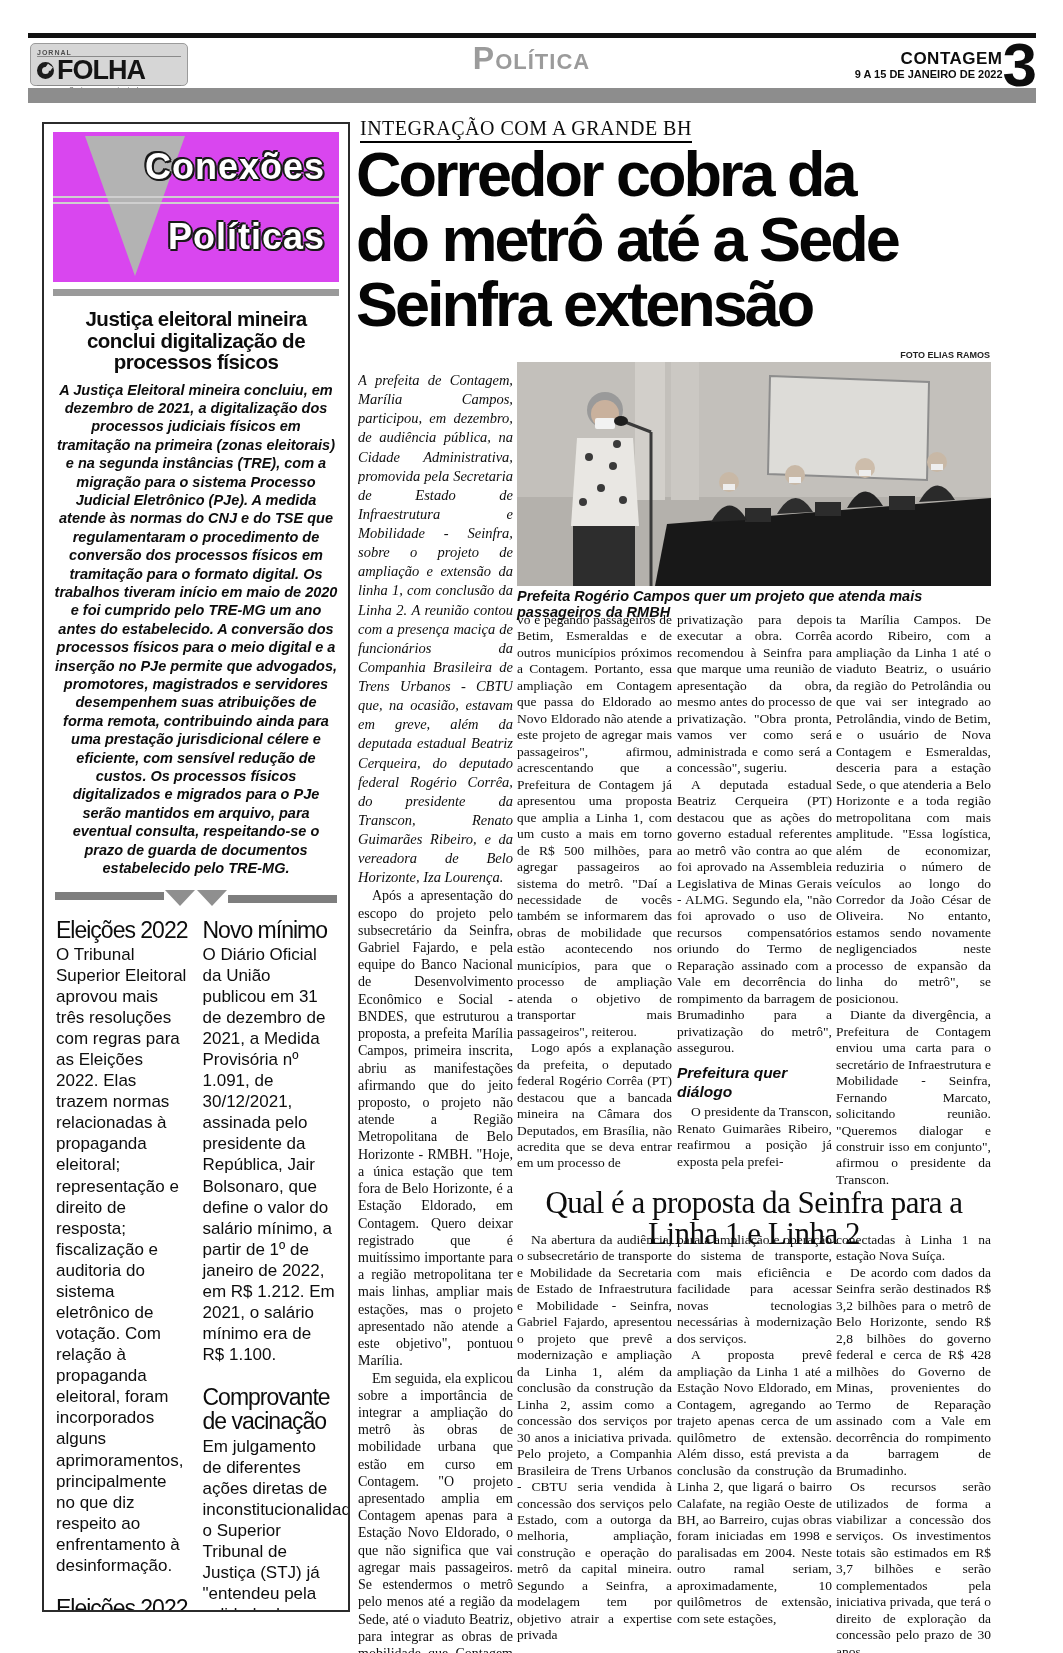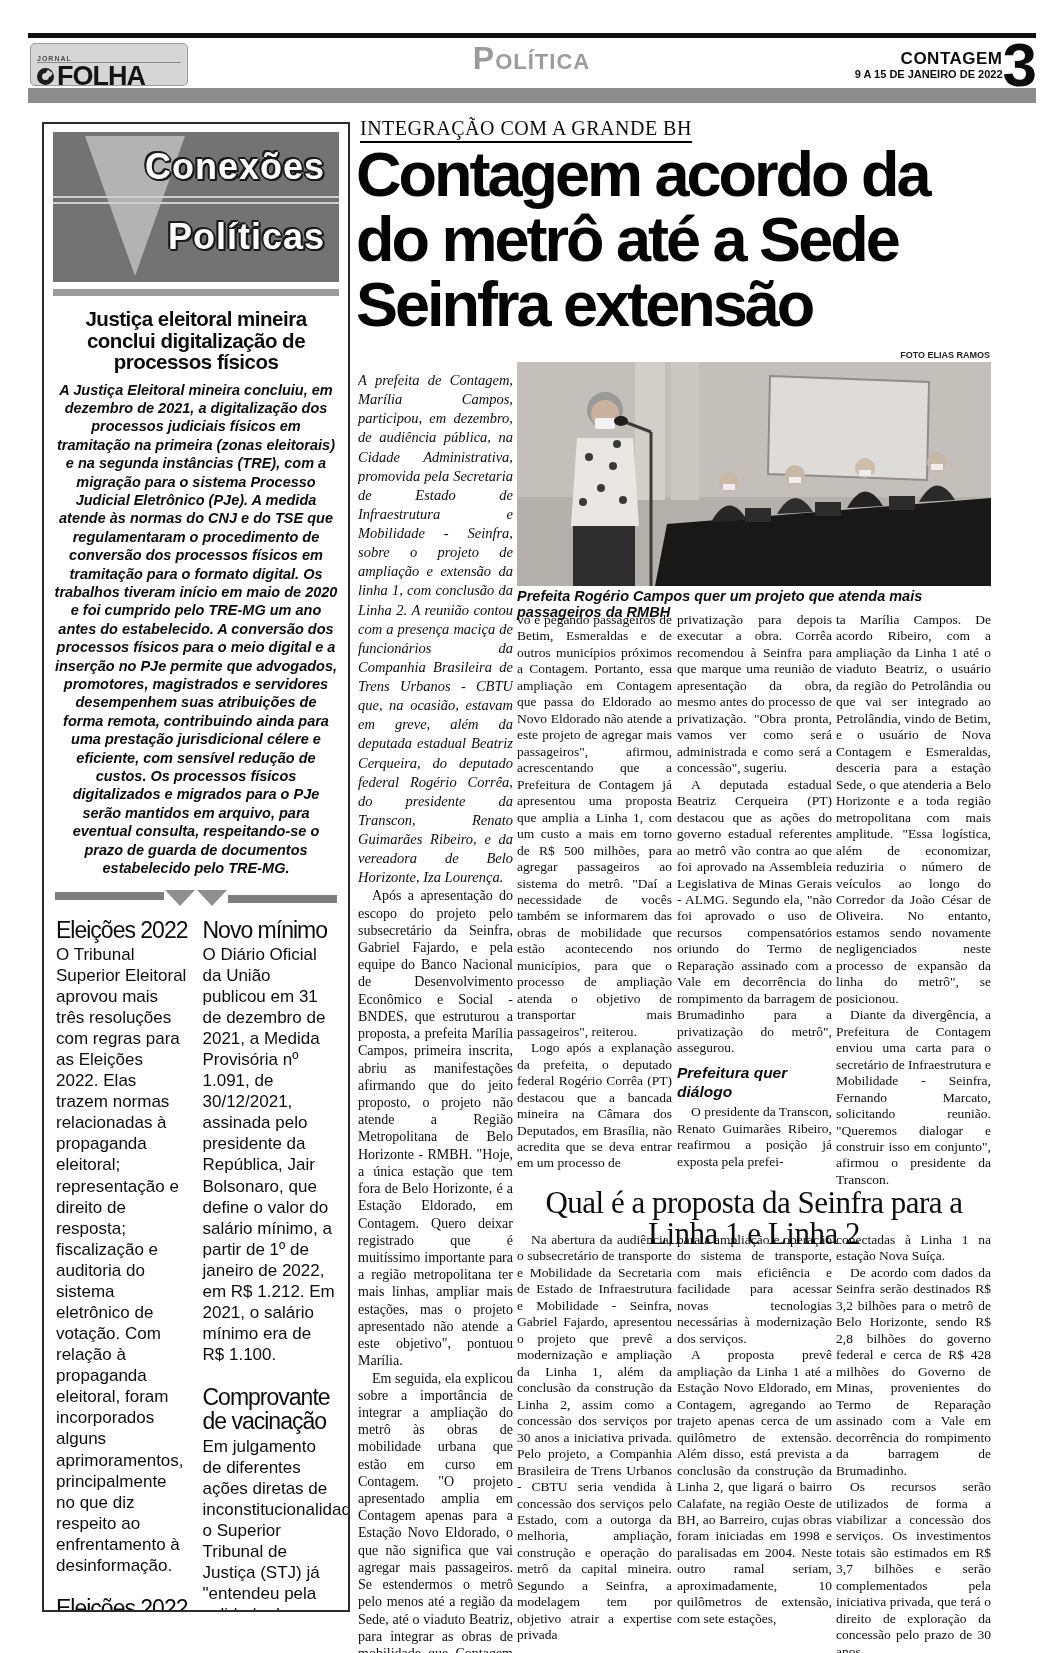--- a/index.html
+++ b/index.html
@@ -4,21 +4,21 @@
 <style>
   html,body{margin:0;padding:0;background:#ffffff;}
   body{width:1063px;height:1653px;position:relative;overflow:hidden;
        font-family:"Liberation Serif",serif;color:#0d0d0d;}
   .abs{position:absolute;}
 
   
   .top-rule{left:28px;top:33px;width:1008px;height:5px;background:#111;}
   .mast-bar{left:28px;top:88px;width:1008px;height:15px;background:#8d8d8d;}
   .logo-box{left:30px;top:43px;width:158px;height:43px;background:#d6d6d6;
-            border:1px solid #9b9b9b;border-radius:5px;padding:11px 6px;box-sizing:border-box;
+            border:1px solid #9b9b9b;border-radius:5px;padding:5px 6px;box-sizing:border-box;
             font-family:"Liberation Sans",sans-serif;}
   .logo-jornal{font-size:7px;font-weight:700;color:#4d4d4d;letter-spacing:1px;
                border-bottom:1px solid #8a8a8a;display:block;width:100%;}
   .logo-row{display:flex;align-items:center;gap:3px;margin-top:0px;}
   .ring{width:17px;height:17px;border:5px solid #1c1c1c;border-radius:50%;
         box-sizing:border-box;position:relative;background:#d6d6d6;}
   .ring::after{content:"";position:absolute;right:-3px;top:-2px;width:6px;height:5px;background:#d6d6d6;transform:rotate(35deg);}
   .logo-name{font-size:27px;font-weight:700;letter-spacing:-1px;color:#141414;line-height:1;}
   .logo-tag{font-size:6.5px;color:#555;border-top:1px solid #8a8a8a;display:block;margin-top:1px;padding-left:32px;}
   .section-name{left:0;top:42px;width:1063px;text-align:center;
@@ -28,21 +28,21 @@
            font-family:"Liberation Sans",sans-serif;text-align:right;}
   .edition-txt{display:flex;flex-direction:column;align-items:flex-end;gap:2px;}
   .edition-city{font-size:17px;font-weight:700;letter-spacing:0.5px;line-height:1;}
   .edition-date{font-size:11px;font-weight:700;line-height:1;}
   .edition-page{font-size:62px;font-weight:700;line-height:0.82;letter-spacing:-2px;}
 
   
   .side-box{left:42px;top:122px;width:308px;height:1490px;border:2px solid #2b2b2b;
             box-sizing:border-box;padding:8px 9px;overflow:hidden;
             font-family:"Liberation Sans",sans-serif;}
-  .cp-head{position:relative;height:150px;background:#737373;overflow:hidden;}
+  .cp-head{position:relative;height:150px;background:#d946ef;overflow:hidden;}
   .cp-tri{position:absolute;left:32px;top:4px;width:0;height:0;
           border-left:50px solid transparent;border-right:50px solid transparent;
           border-top:140px solid #b3b3b3;}
   .cp-line{position:absolute;left:0;width:100%;height:2px;background:#cfcfcf;}
   .cp-word{position:absolute;right:14px;font-size:36px;font-weight:700;color:#fff;
            letter-spacing:1px;
            text-shadow:-2px 0 #1a1a1a,2px 0 #1a1a1a,0 -2px #1a1a1a,0 2px #1a1a1a,2px 2px #1a1a1a,-2px -2px #1a1a1a;}
   .cp-w1{top:14px;} .cp-w2{top:84px;}
   .cp-strip{height:7px;background:#9a9a9a;margin-top:7px;}
   .side-hl{font-size:20.5px;font-weight:700;text-align:center;line-height:1.05;
@@ -157,21 +157,21 @@
         <p>Em julgamento de diferentes ações diretas de inconstitucionalidade, o Superior Tribunal de Justiça (STJ) já "entendeu pela validade da política de vacinação obrigatória, autorizando a exigência de comprovante de vacinação, de quarentena ou de teste de contágio para ingresso em determinados locais ou para a prática de certas atividades, descartado o uso da força.</p>
       </div>
 
     </div>
   </div>
 </div>
 
 <div class="abs kicker">INTEGRAÇÃO COM A GRANDE BH</div>
 
 <div class="abs headline">
-  <div>Contagem acordo da</div>
+  <div>Corredor cobra da</div>
   <div>do metrô até a Sede</div>
   <div>Seinfra extensão</div>
 </div>
 
 <div class="abs credit">FOTO ELIAS RAMOS</div>
 
 <div class="abs photo">
   <svg width="474" height="224" viewBox="0 0 474 224">
     <rect x="0" y="0" width="474" height="224" fill="#b4b1ac"></rect>
     <rect x="0" y="0" width="474" height="135" fill="#c3c0bb"></rect>

